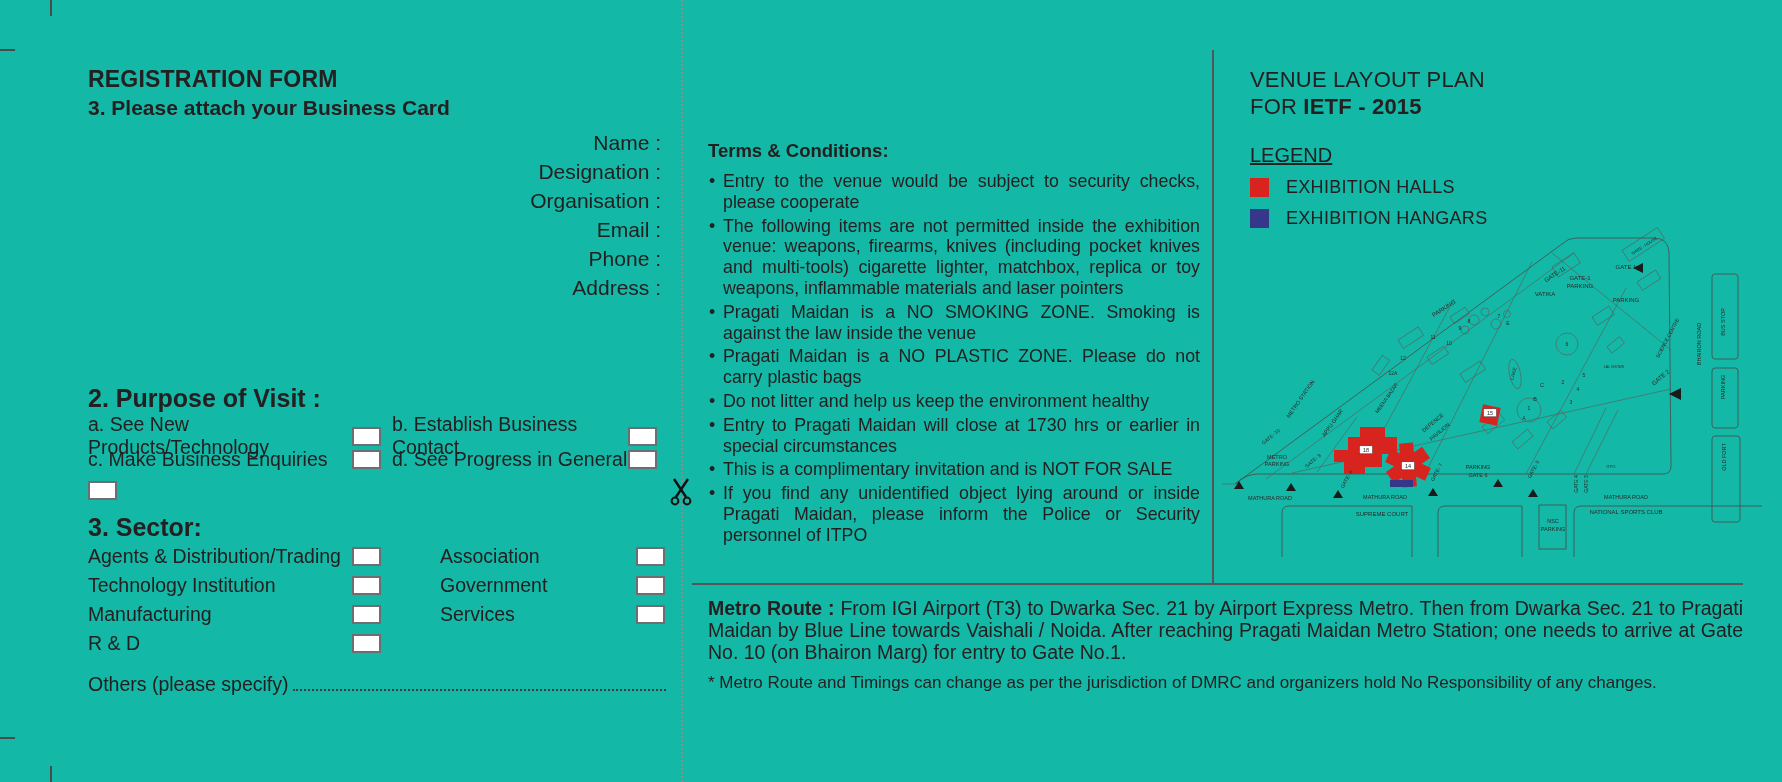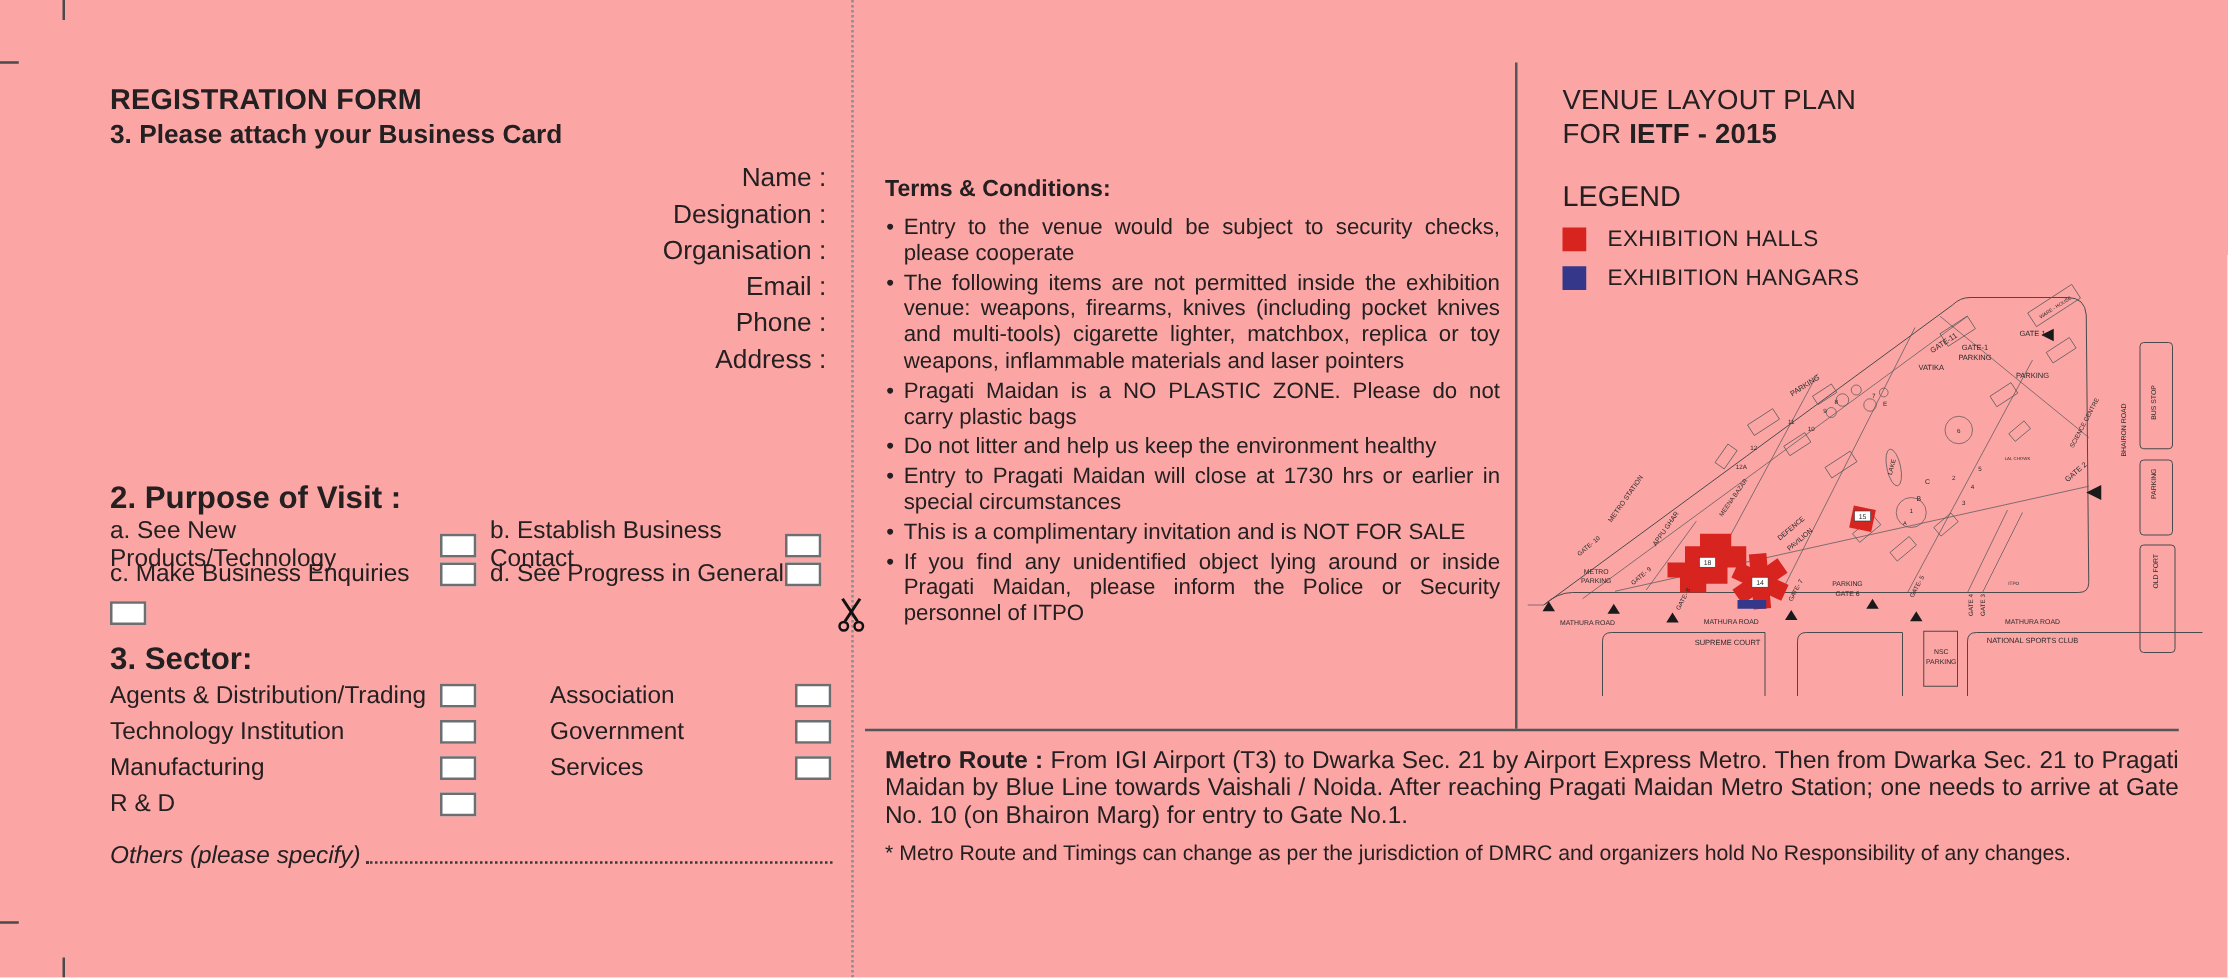--- a/index.html
+++ b/index.html
@@ -1,38 +1,38 @@
 <!DOCTYPE html>
 <html><head>
 <meta charset="utf-8">
 <style>
   html,body{margin:0;padding:0;width:1782px;height:782px;overflow:hidden;background:#fff;}
   body{font-family:"Liberation Sans",sans-serif;color:#242021;position:relative;}
-  .page{position:absolute;inset:0;background:#fca5a5;}
+  .page{position:absolute;inset:0;background:#14b8a6;}
 
   
   .mark{position:absolute;background:#4a4a4a;}
 
   
   .form{position:absolute;left:88px;top:64px;width:578px;}
   .form-title{font-size:23px;font-weight:bold;line-height:30px;letter-spacing:.2px;}
   .step1{font-size:21px;font-weight:bold;line-height:27px;}
   #fields{margin-top:10px;}
   .frow{display:flex;align-items:flex-end;height:29px;font-size:21px;flex-direction:column;}
   .frow.extra{height:30px;}
   .frow.extra:first-of-type{margin-top:0;}
   .flabel{white-space:pre;padding-right:5px;line-height:23px;}
   .dots{flex:1;border-bottom:2.6px dotted #3a3a3a;margin-bottom:5px;}
   .sect-head{font-size:25px;font-weight:bold;line-height:30px;margin-top:12px;}
   .sect-head.sect2{margin-top:6px;}
   .prow{display:grid;grid-template-columns:264px 30px 10px 236px 30px;align-items:center;height:31px;font-size:19.5px;}
   .srow{display:grid;grid-template-columns:264px 30px 58px 196px 30px;align-items:center;height:29px;font-size:19.5px;}
   .cbox{box-sizing:border-box;width:29px;height:19px;border:2px solid #6d6e71;background:#fff;}
   .others{display:flex;align-items:flex-end;height:30px;margin-top:8px;font-size:19.5px;}
-  .others .flabel{padding-right:4px;font-style:italic;}
+  .others .flabel{padding-right:4px;}
 
   
   .cutline{position:absolute;left:681px;top:0;height:782px;width:0;border-left:2px dotted #8c8c8c;}
   .scissors{position:absolute;left:669px;top:478px;width:24px;height:28px;}
 
   
   .terms{position:absolute;left:708px;top:140px;width:492px;}
   .terms-head{font-size:18.5px;font-weight:bold;margin-bottom:9px;}
   .titem{position:relative;padding-left:15px;font-size:17.8px;line-height:20.8px;text-align:justify;margin-bottom:3px;}
   .titem::before{content:"\2022";position:absolute;left:1px;top:0;}
@@ -43,21 +43,21 @@
   
   .metro{position:absolute;left:708px;top:597px;width:1035px;}
   .metro-p{margin:0;font-size:19.5px;line-height:22px;text-align:justify;}
   .metro-label{font-weight:bold;}
   .metro-note{margin:10px 0 0 0;font-size:17px;line-height:20px;}
 
   
   .venue{position:absolute;left:1250px;top:66px;}
   .vtitle{font-size:22px;line-height:27px;letter-spacing:.2px;}
   .vbold{font-weight:bold;}
-  .legend-head{font-size:23px;margin-top:24px;}
+  .legend-head{font-size:20px;margin-top:24px;text-decoration:underline;}
   #legend{margin-top:4px;}
   .lrow{display:flex;align-items:center;margin-top:10px;}
   .swatch{width:19px;height:19px;margin-right:17px;flex:0 0 auto;}
   .llabel{font-size:18px;letter-spacing:.3px;}
 
   svg.map{position:absolute;left:1222px;top:222px;}
   svg.map text{font-family:"Liberation Sans",sans-serif;}
   .mline{stroke:#4a4a4a;stroke-width:0.8;fill:none;}
   .mthin{stroke:#5a5a5a;stroke-width:0.6;fill:none;}
   .mfillb{fill:#1a1a1a;}
@@ -175,20 +175,21 @@
       <circle cx="6" cy="23" r="3.4" fill="none" stroke="#111" stroke-width="2"></circle>
       <circle cx="18" cy="23" r="3.4" fill="none" stroke="#111" stroke-width="2"></circle>
     </svg>
   </div>
 
   <section class="terms">
     <div class="terms-head">Terms &amp; Conditions:</div>
     <div id="terms-list">
         <div class="titem">Entry to the venue would be subject to security checks, please cooperate</div>
         <div class="titem">The following items are not permitted inside the exhibition venue: weapons, firearms, knives (including pocket knives and multi-tools) cigarette lighter, matchbox, replica or toy weapons, inflammable materials and laser pointers</div>
+        <div class="titem">Pragati Maidan is a NO SMOKING ZONE. Smoking is against the law inside the venue</div>
         <div class="titem">Pragati Maidan is a NO PLASTIC ZONE. Please do not carry plastic bags</div>
         <div class="titem">Do not litter and help us keep the environment healthy</div>
         <div class="titem">Entry to Pragati Maidan will close at 1730 hrs or earlier in special circumstances</div>
         <div class="titem">This is a complimentary invitation and is NOT FOR SALE</div>
         <div class="titem">If you find any unidentified object lying around or inside Pragati Maidan, please inform the Police or Security personnel of ITPO</div>
       </div>
   </section>
 
   <div class="vline"></div>
   <div class="hline"></div>

